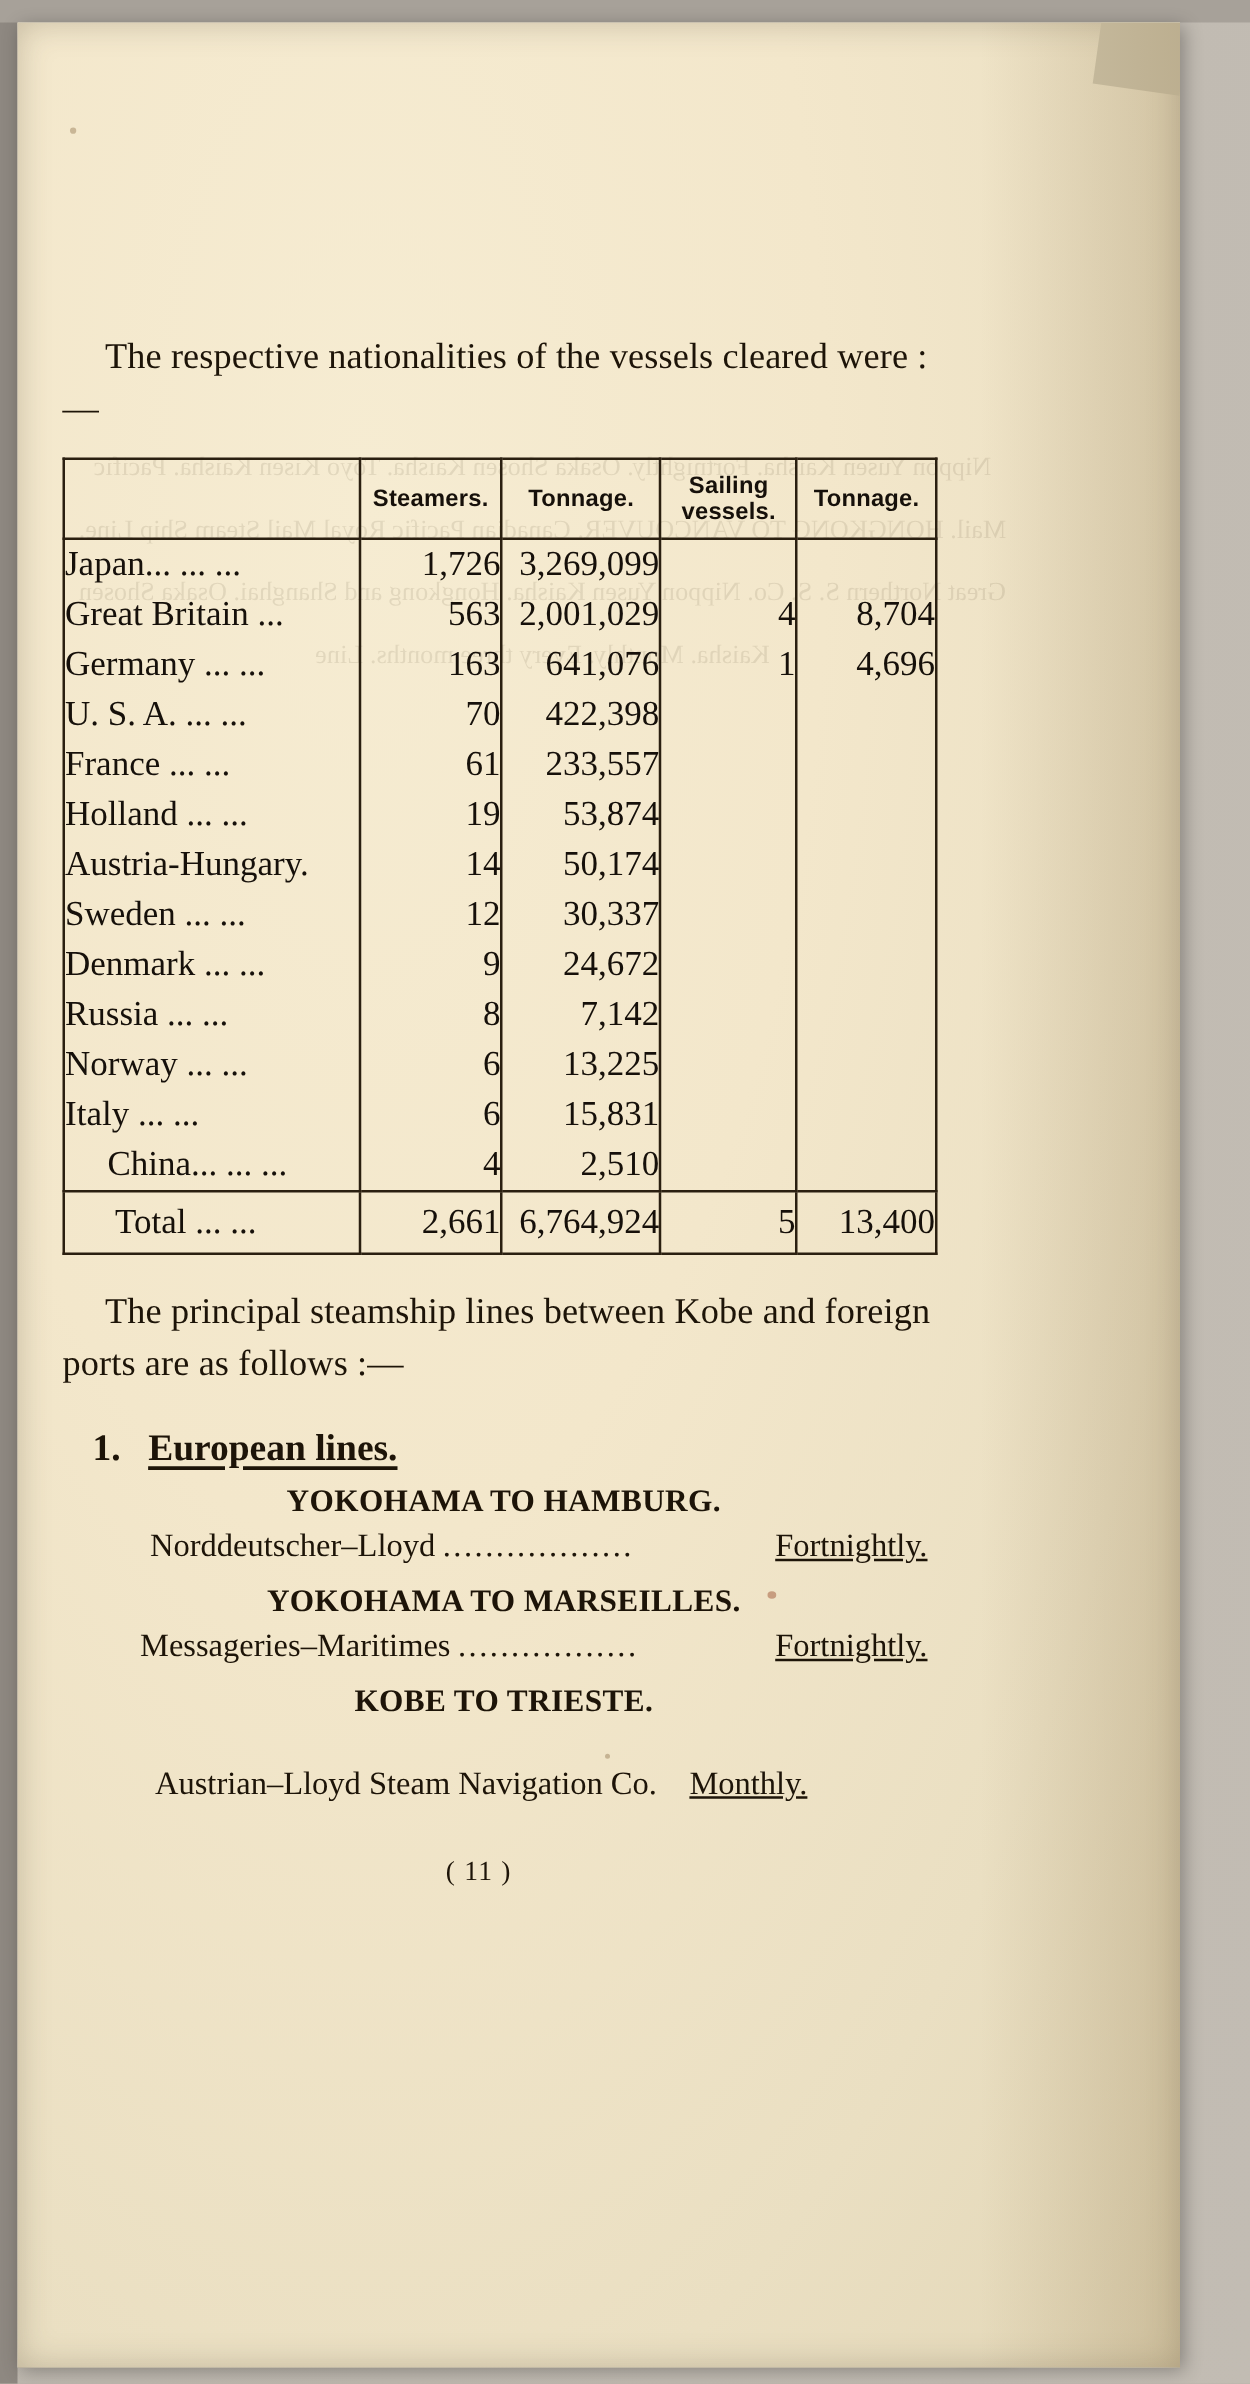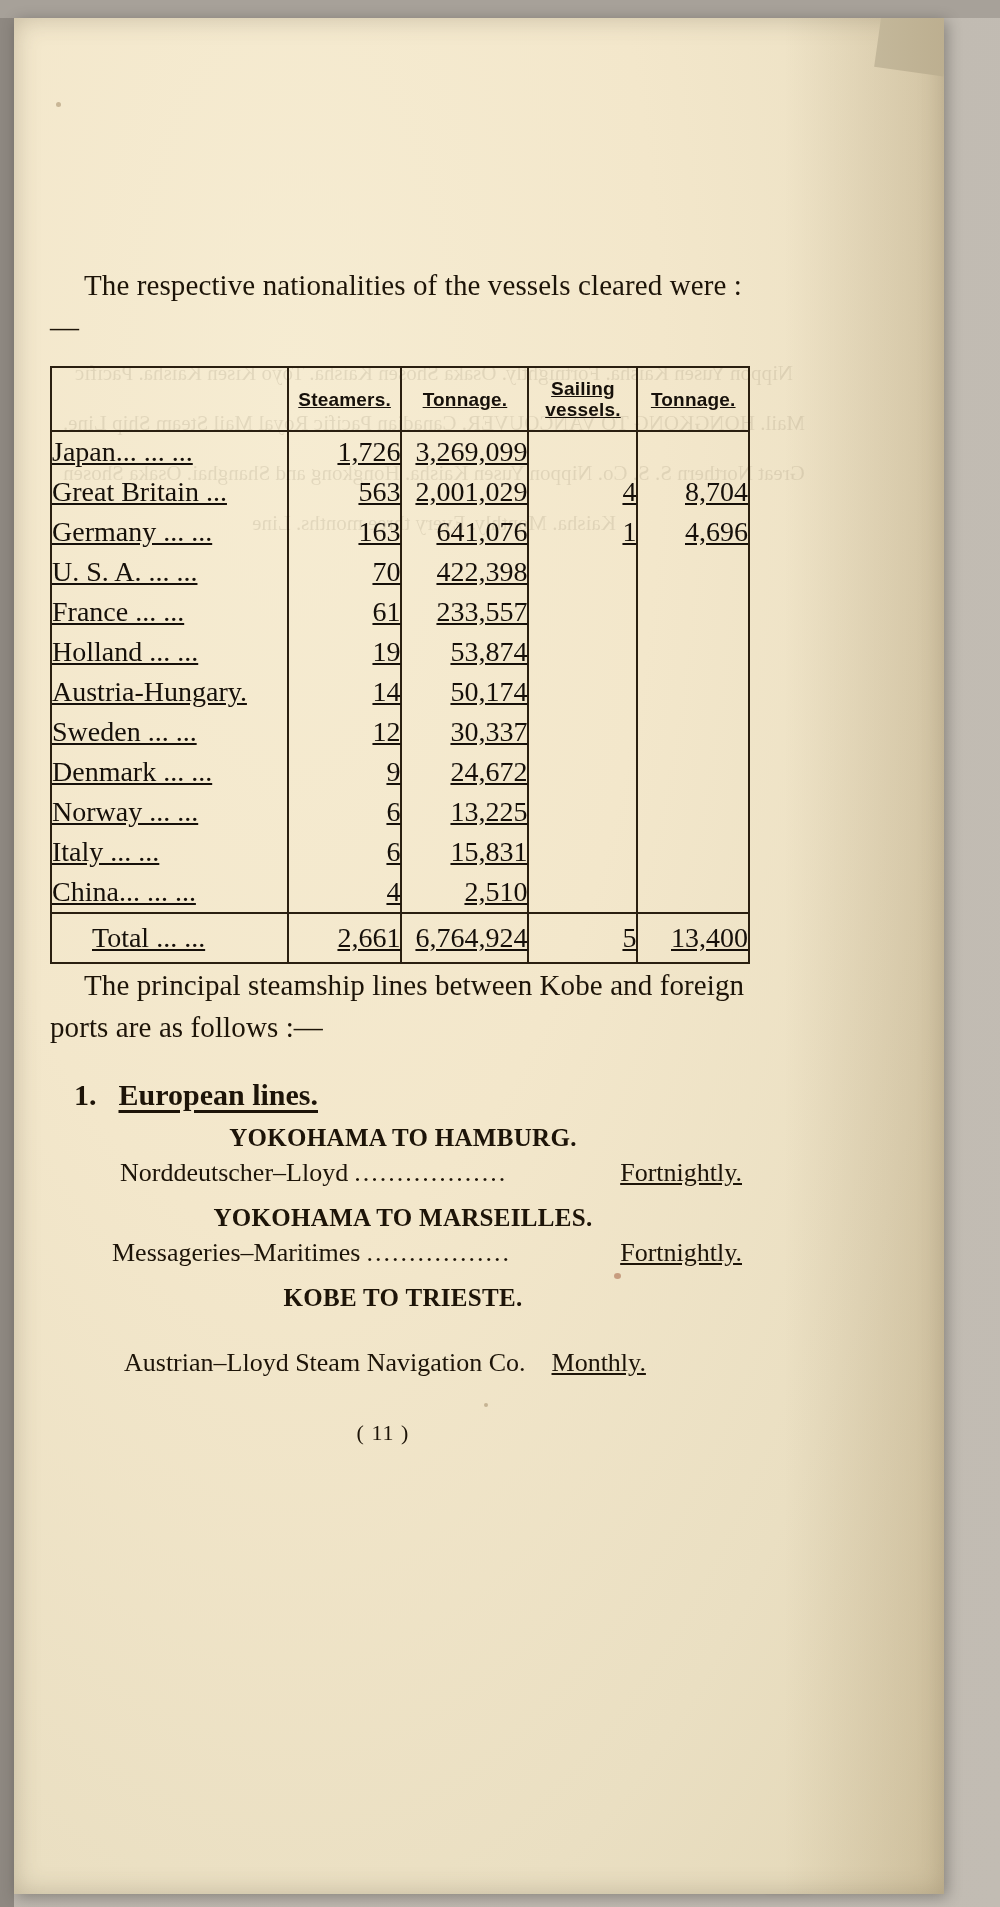--- a/index.html
+++ b/index.html
@@ -117,24 +117,23 @@
     line-height: 42px;
     text-indent: 34px;
     margin: 0 0 16px 0;
     letter-spacing: 0.1px;
   }
   .para.tight { text-indent: 34px; }
 
   table.stats {
     border-collapse: collapse;
     width: 700px;
-    margin: 18px 0 0 0;
+    margin: 18px 0 24px 0;
     font-size: 27px;
     color: #16100a;
-    text-decoration: underline;
   }
   table.stats td, table.stats th {
     border: 2px solid #2a1f10;
     padding: 0;
   }
   table.stats thead th {
     font-family: "Liberation Sans", sans-serif;
     font-size: 19px;
     font-weight: bold;
     text-align: center;
@@ -157,21 +156,21 @@
   td.num {
     text-align: right;
     padding: 0 12px 0 4px;
     font-size: 28px;
     line-height: 40px;
     white-space: nowrap;
   }
   tbody.body-rows td { border-left: 2px solid #2a1f10; border-right: 2px solid #2a1f10;
                        border-top: none; border-bottom: none; }
   tbody.body-rows tr:first-child td { border-top: 2px solid #2a1f10; }
-  tbody.body-rows tr:last-child td { border-bottom: 2px solid #2a1f10; }
+  tbody.body-rows tr:last-child td { border-bottom: 2px solid #2a1f10; padding-left: 34px; }
   tr.total td {
     border-top: 2px solid #2a1f10;
     padding-top: 4px;
     padding-bottom: 4px;
   }
   tr.total td.country { padding-left: 40px; }
 
   .section-head {
     margin: 30px 0 6px 0;
     font-size: 30px;
@@ -324,20 +323,27 @@
             <td class="num"></td>
           </tr>
           <tr>
             <td class="country">Denmark ...   ...</td>
             <td class="num">9</td>
             <td class="num">24,672</td>
             <td class="num"></td>
             <td class="num"></td>
           </tr>
           <tr>
+            <td class="country">Russia     ...   ...</td>
+            <td class="num">8</td>
+            <td class="num">7,142</td>
+            <td class="num"></td>
+            <td class="num"></td>
+          </tr>
+          <tr>
             <td class="country">Norway   ...   ...</td>
             <td class="num">6</td>
             <td class="num">13,225</td>
             <td class="num"></td>
             <td class="num"></td>
           </tr>
           <tr>
             <td class="country">Italy        ...   ...</td>
             <td class="num">6</td>
             <td class="num">15,831</td>

